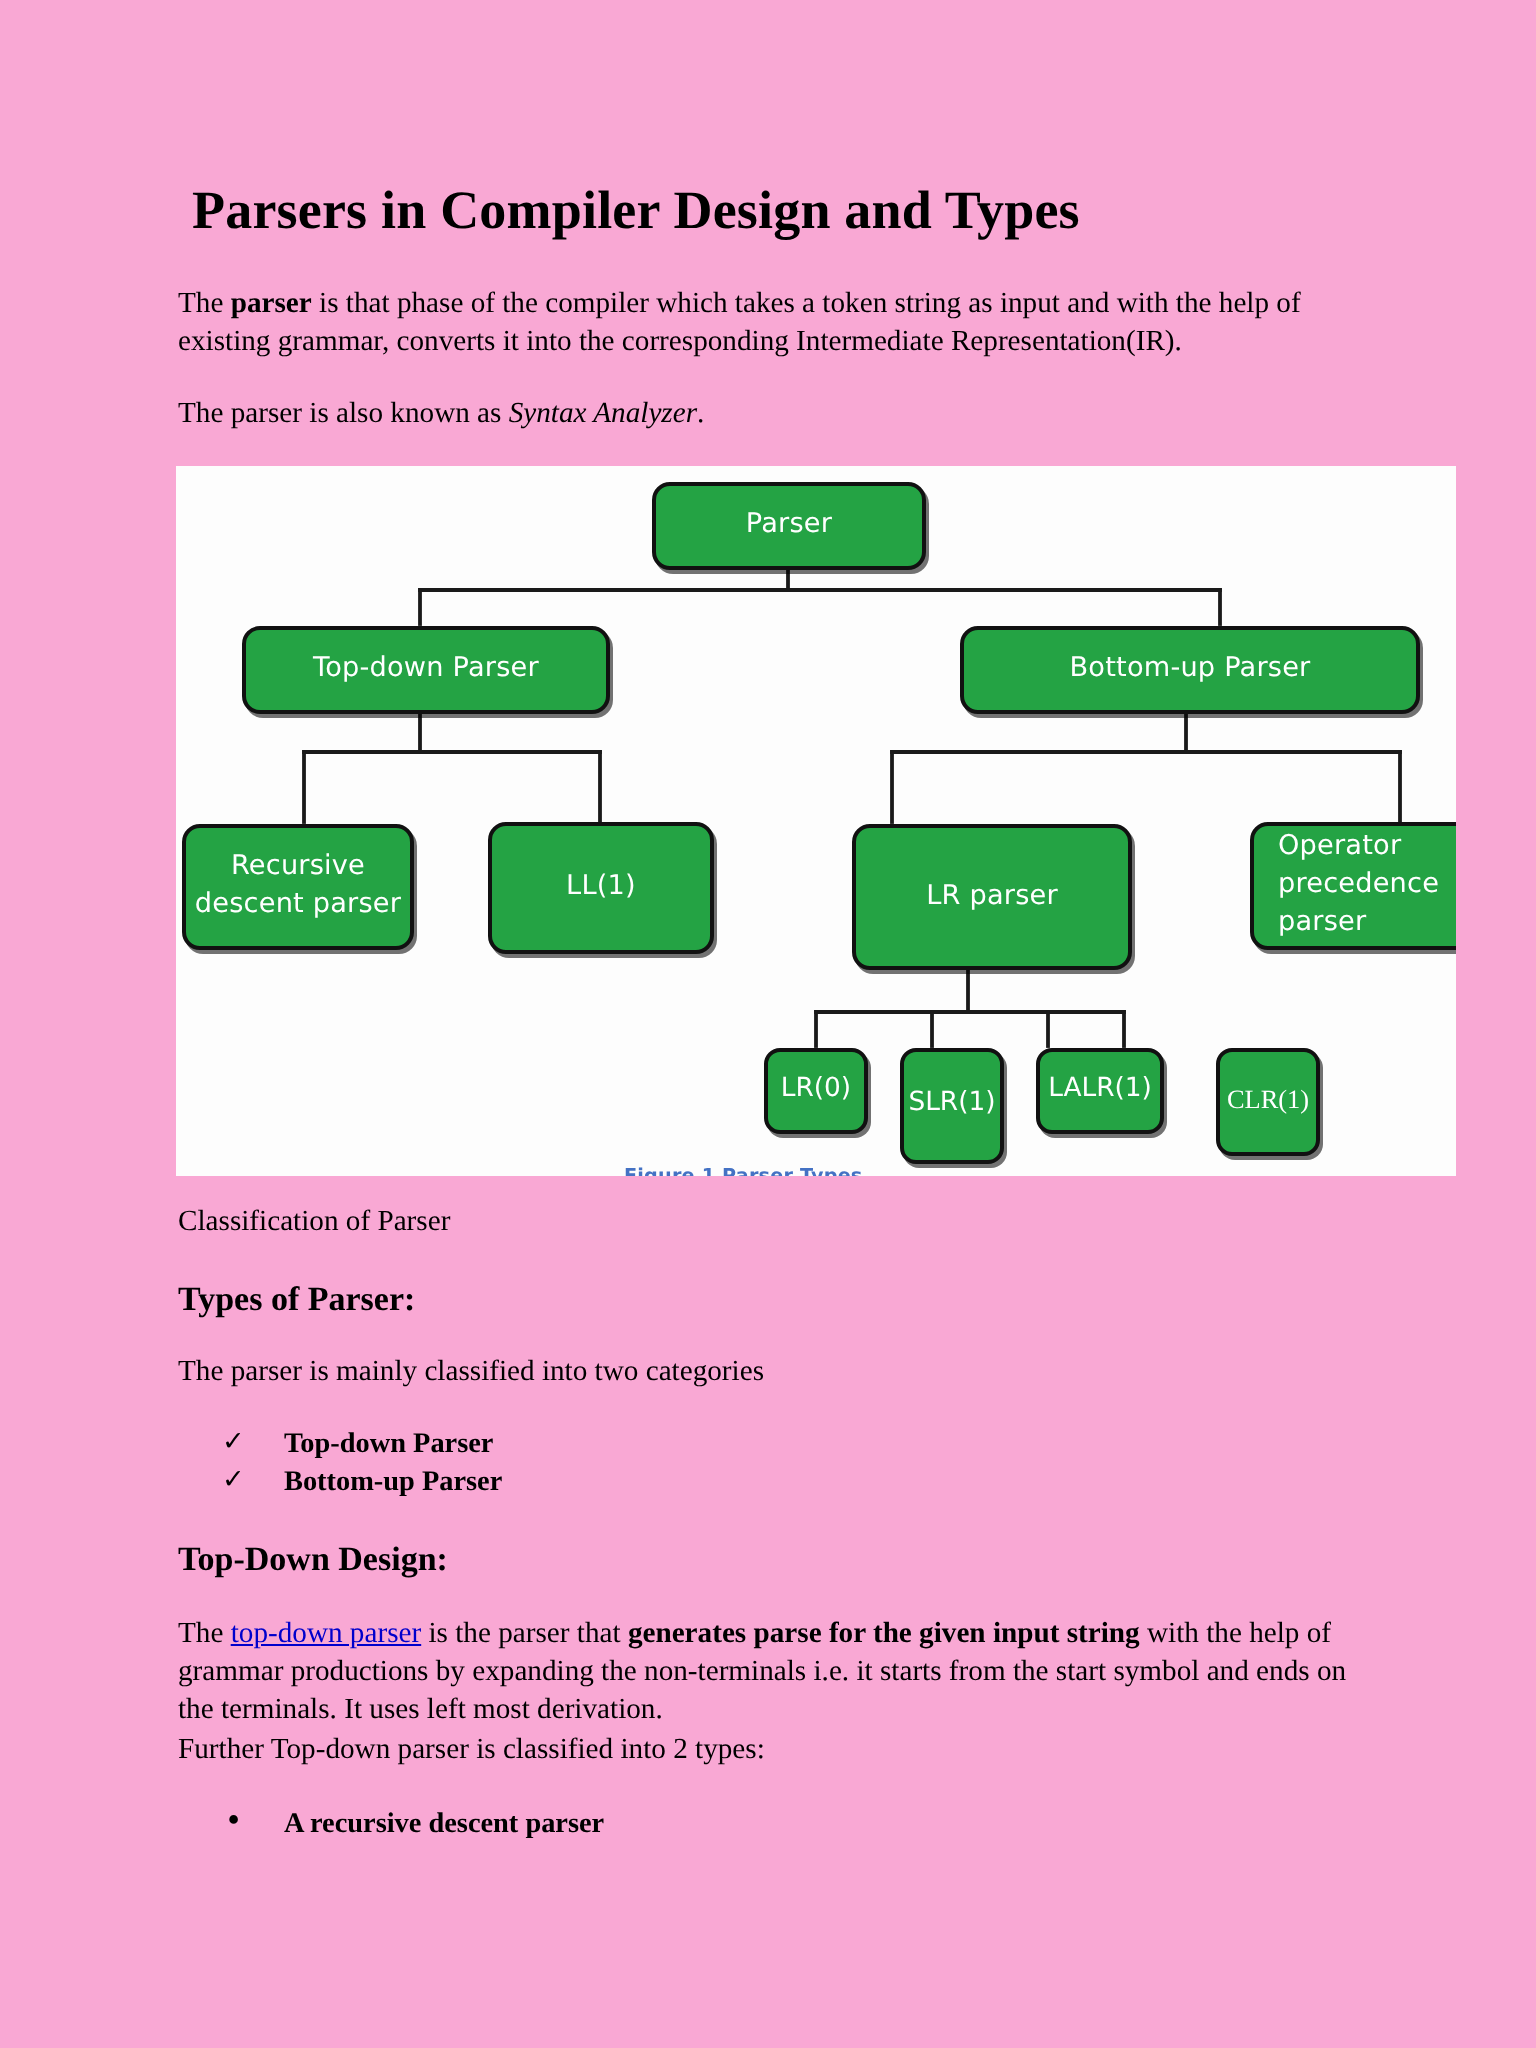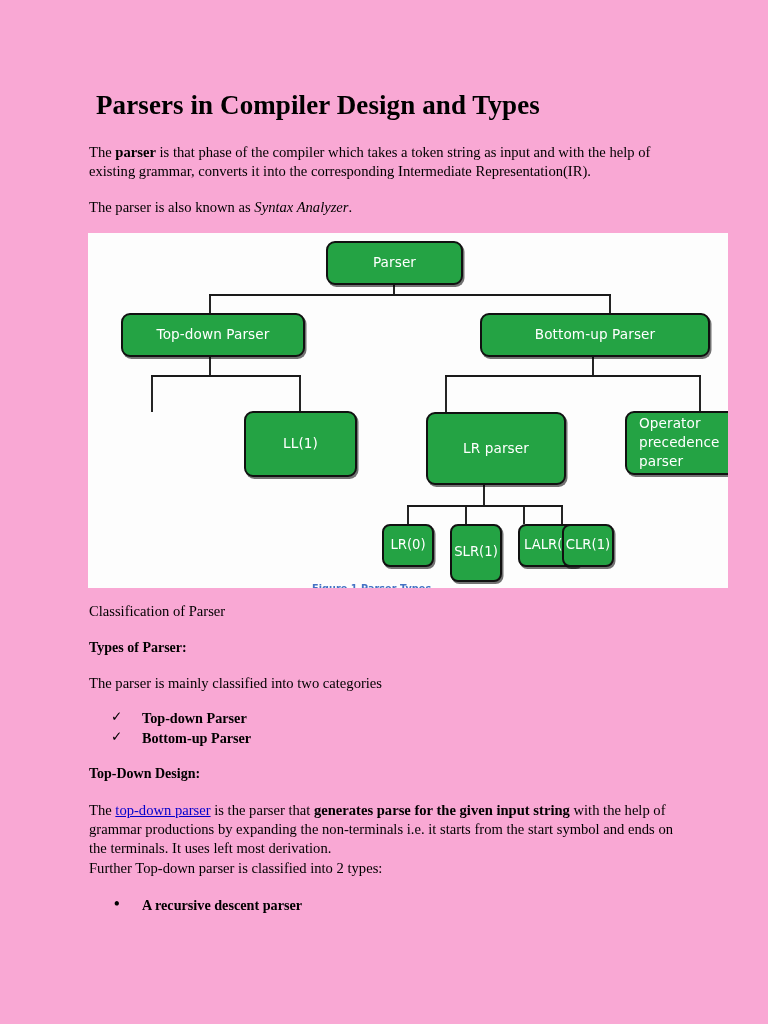--- a/index.html
+++ b/index.html
@@ -49,21 +49,21 @@
   p.para.tight { margin-bottom: 0; }
 
   .b { font-weight: bold; }
   .i { font-style: italic; }
   a.doclink {
     color: #0000cc;
     text-decoration: underline;
   }
 
   h2.sec {
-    font-size: 14px;
+    font-size: 17px;
     font-weight: bold;
     margin: 0 0 17px 0;
     line-height: 1.2;
   }
 
   ul.checklist {
     list-style: none;
     margin: 0 0 16px 0;
     padding: 0 0 0 22px;
   }
@@ -195,36 +195,38 @@
           <path d="M474,273 L474,290"></path>
         </g>
       </svg>
 
       <div class="node" style="left:238px; top:8px; width:137px; height:44px;">Parser</div>
 
       <div class="node" style="left:33px; top:80px; width:184px; height:44px;">Top-down Parser</div>
 
       <div class="node" style="left:392px; top:80px; width:230px; height:44px;">Bottom-up Parser</div>
 
+      <div class="node ml" style="left:3px; top:179px; width:116px; height:63px;">Recursive
+descent parser</div>
 
       <div class="node" style="left:156px; top:178px; width:113px; height:66px;">LL(1)</div>
 
       <div class="node" style="left:338px; top:179px; width:140px; height:73px;">LR parser</div>
 
       <div class="node ml" style="left:537px; top:178px; width:120px; height:64px; justify-content:flex-start; text-align:left; padding-left:12px;">Operator
 precedence
 parser</div>
 
       <div class="node small" style="left:294px; top:291px; width:52px; height:43px;">LR(0)</div>
 
       <div class="node small" style="left:362px; top:291px; width:52px; height:58px;">SLR(1)</div>
 
       <div class="node small clip" style="left:430px; top:291px; width:64px; height:43px;text-align:center;">LALR(1)</div>
 
-      <div class="node small" style="left:474px; top:291px; width:52px; height:43px;">CLR(1)</div>
+      <div class="node small" style="left:520px; top:291px; width:52px; height:54px;font-family:Liberation Serif, serif;">CLR(1)</div>
 
       <div class="fig-caption" style="left:180px; top:350px;padding-left:44px;">Figure 1 Parser Types</div>
     </div>
 
     <p class="para" style="margin-top:5px; margin-bottom:19px;">Classification of Parser</p>
 
     <h2 class="sec">Types of Parser:</h2>
 
     <p class="para" style="margin-bottom:16px;">The parser is mainly classified into two categories</p>
 

